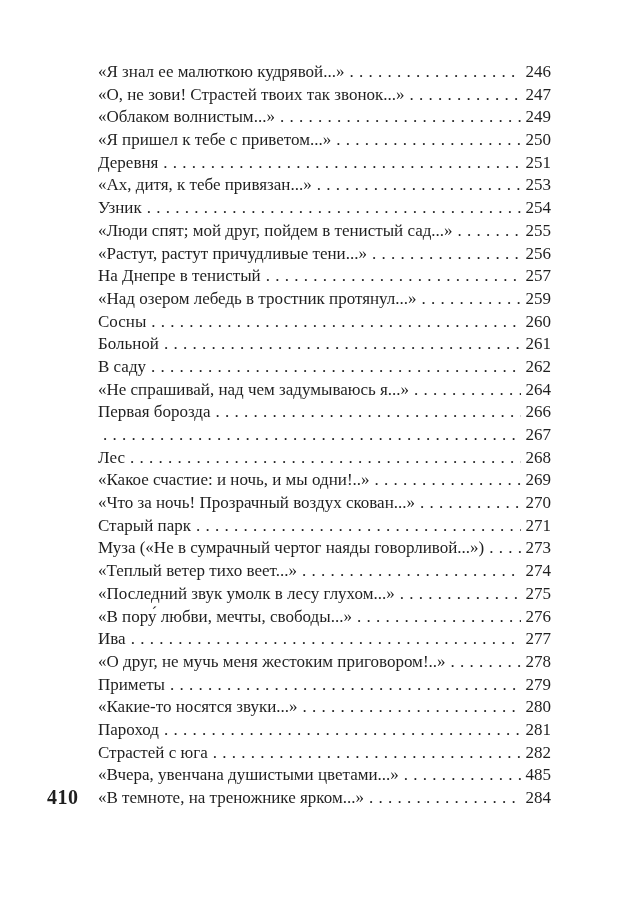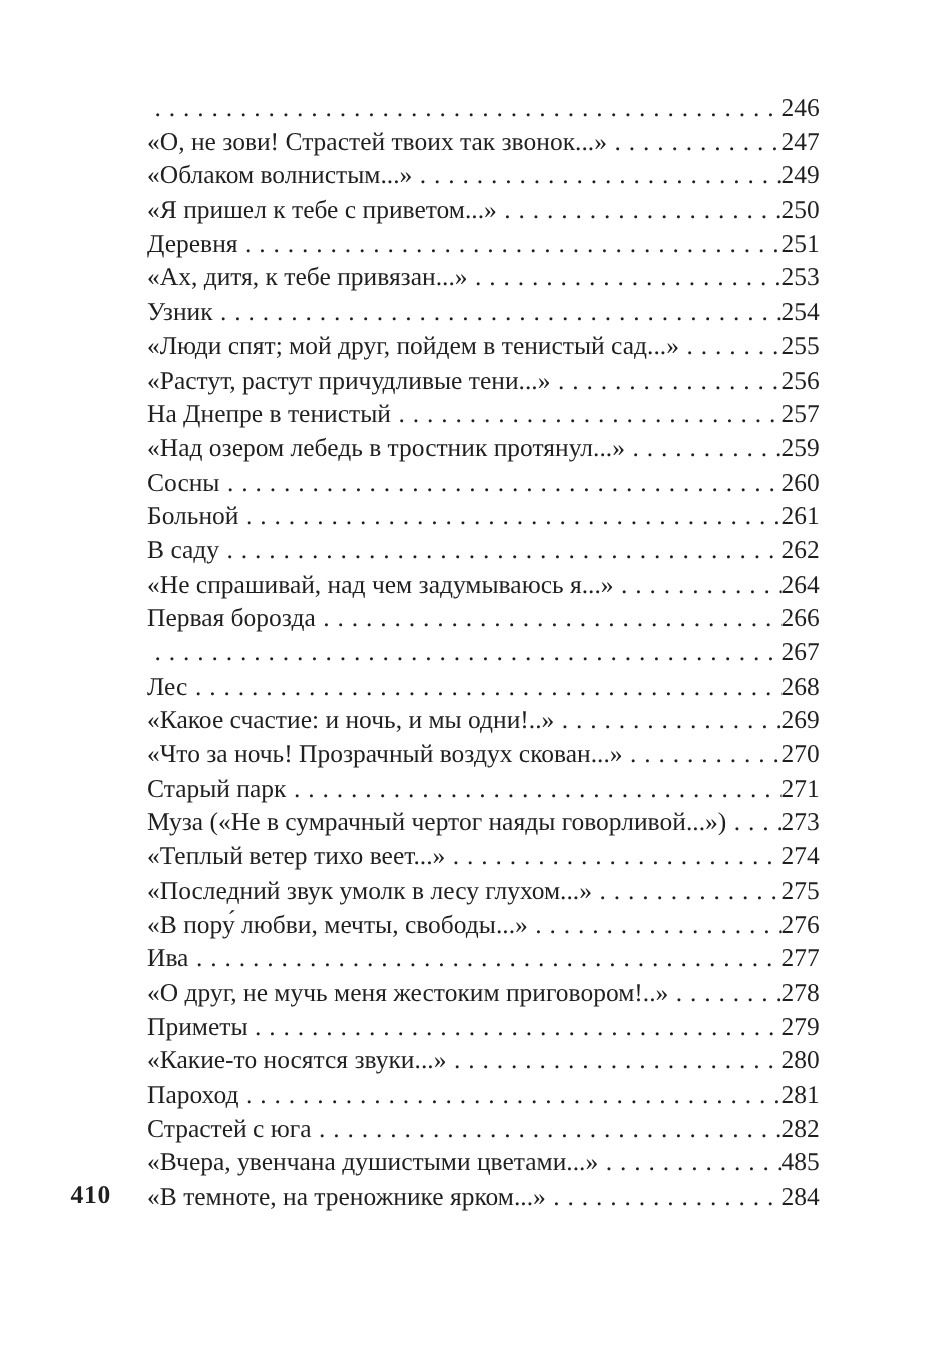--- a/index.html
+++ b/index.html
@@ -43,38 +43,40 @@
     min-width: 0;
     overflow: hidden;
     white-space: nowrap;
     letter-spacing: 0.5px;
     padding: 0 3px 0 5px;
     color: #1f1f1f;
   }
   .pagenum {
     flex: 0 0 auto;
     min-width: 30px;
+    text-align: right;
   }
   .folio {
     position: absolute;
     left: 47px;
     top: 786px;
-    font-size: 17px;
+    font-size: 20px;
     line-height: 22.7px;
     font-weight: bold;
     letter-spacing: 0.5px;
   }
 </style>
 </head>
 <body style="color: rgb(31, 31, 31); background: rgb(255, 255, 255);">
 
 <div class="page">
   <div class="folio">410</div>
   <div class="toc" id="toc">
   <div class="row">
+    <span class="title">«Я знал ее малюткою кудрявой...»</span>
     <span class="dots" aria-hidden="true">. . . . . . . . . . . . . . . . . . . . . . . . . . . . . . . . . . . . . . . . . . . . . . . . . . . . . . . . . . . . . . . . . . . . . . . . . . . . . . . . </span>
     <span class="pagenum">246</span>
   </div>
 
   <div class="row">
     <span class="title">«О, не зови! Страстей твоих так звонок...»</span>
     <span class="dots" aria-hidden="true">. . . . . . . . . . . . . . . . . . . . . . . . . . . . . . . . . . . . . . . . . . . . . . . . . . . . . . . . . . . . . . . . . . . . . . . . . . . . . . . . </span>
     <span class="pagenum">247</span>
   </div>
 

